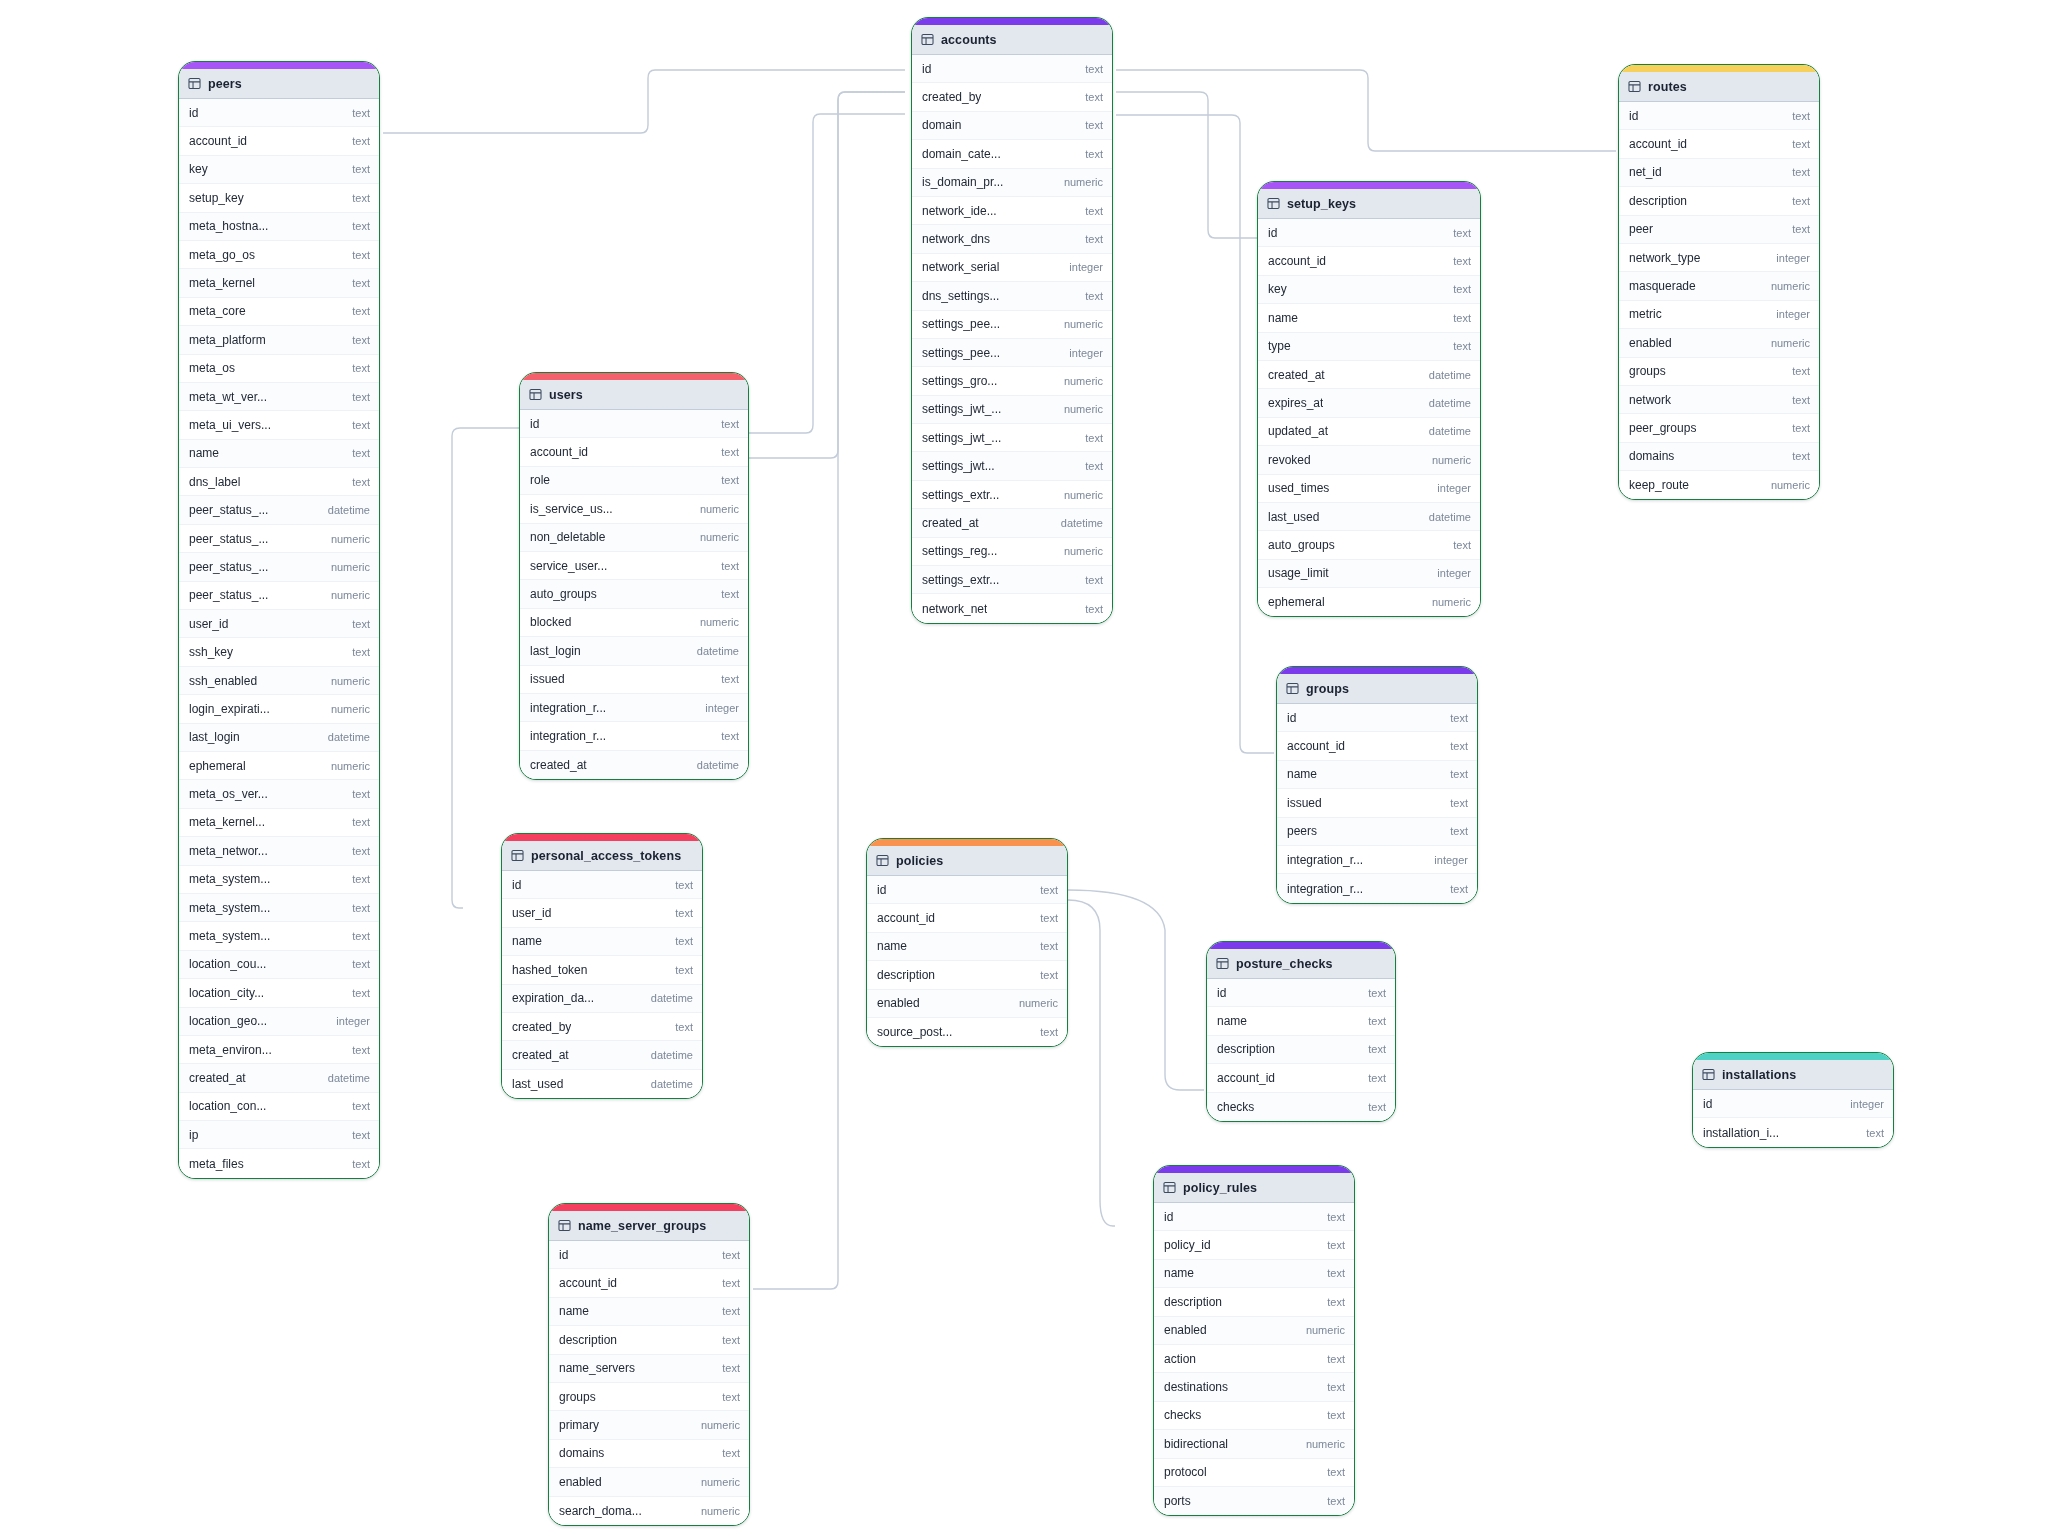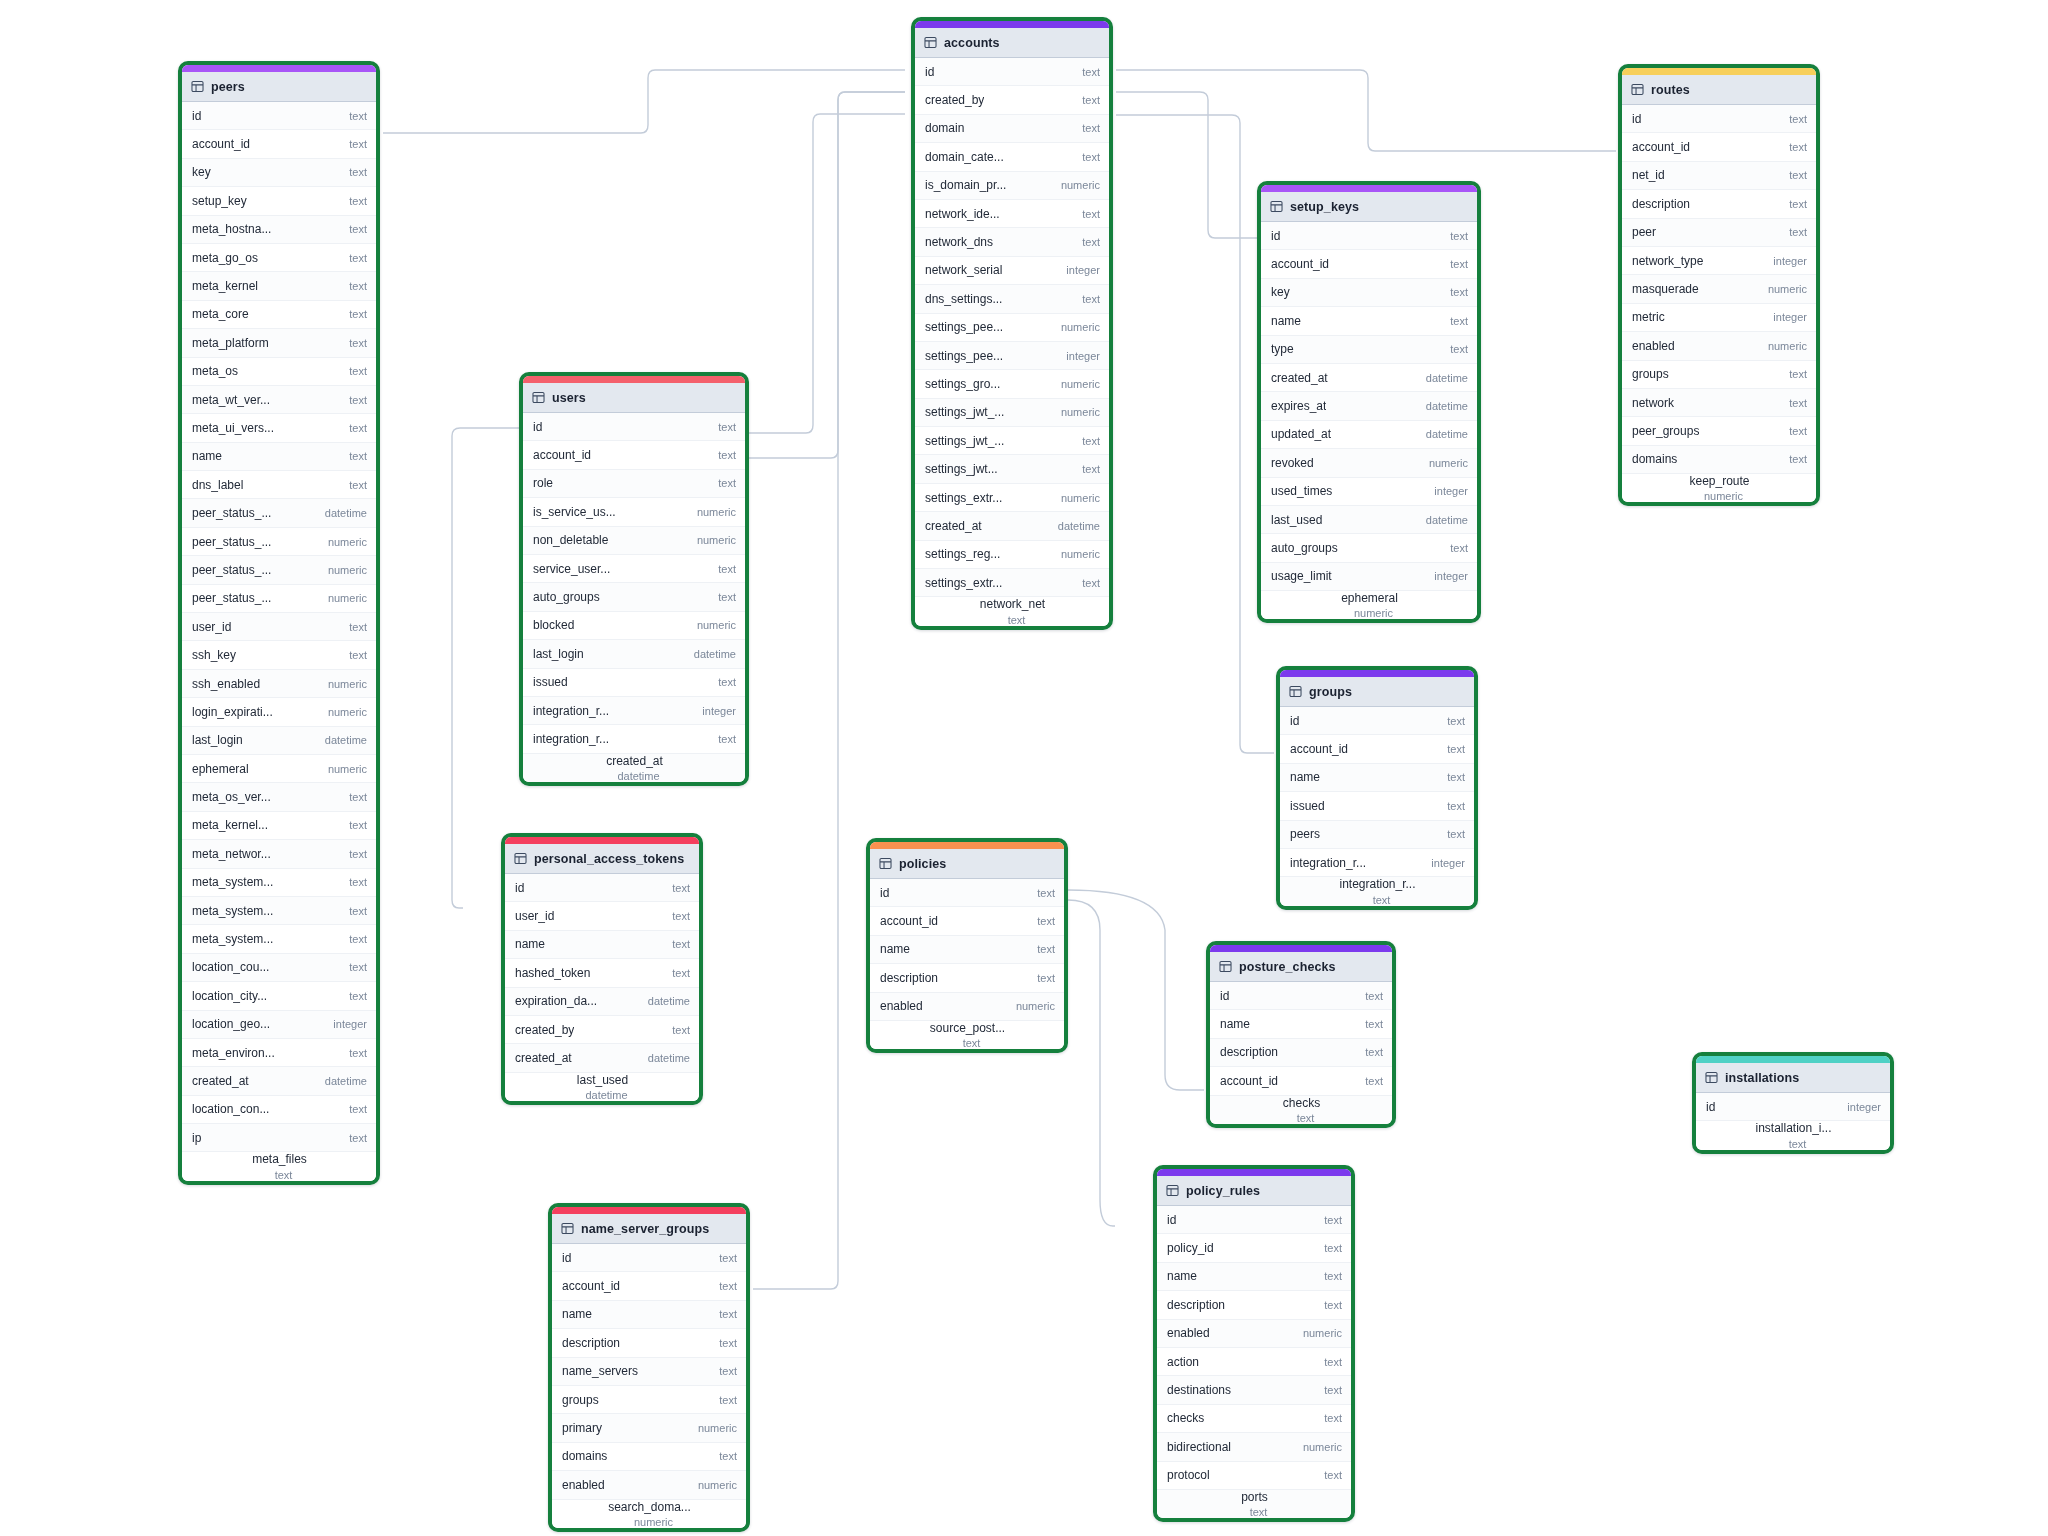--- a/index.html
+++ b/index.html
@@ -18,22 +18,22 @@
   #edges {
     position: absolute;
     left: 0; top: 0;
     width: 2048px; height: 1536px;
     pointer-events: none;
   }
   .table-node {
     position: absolute;
     width: 202px;
     background: #ffffff;
-    border: 4px solid #15803d;
-    border-radius: 10px;
+    border: 1px solid #15803d;
+    border-radius: 17px;
     box-shadow: 0 1px 3px rgba(30,40,60,0.18);
     overflow: hidden;
     z-index: 2;
   }
   .accent {
     height: 7px;
     width: 100%;
   }
   .t-header {
     display: flex;
@@ -55,21 +55,21 @@
   .t-row {
     display: flex;
     align-items: center;
     justify-content: space-between;
     height: 28.4px;
     padding: 0 9px 0 10px;
     border-bottom: 1px solid #eef1f5;
     background: #fbfcfd;
   }
   .t-row:nth-child(even) { background: #ffffff; }
-  .t-row:last-child { border-bottom: none; flex-direction: column; }
+  .t-row:last-child { border-bottom: none; }
   .f-name {
     font-size: 12px;
     color: #222a38;
     white-space: nowrap;
     overflow: hidden;
   }
   .f-type {
     font-size: 11px;
     color: #7b8799;
     white-space: nowrap;

